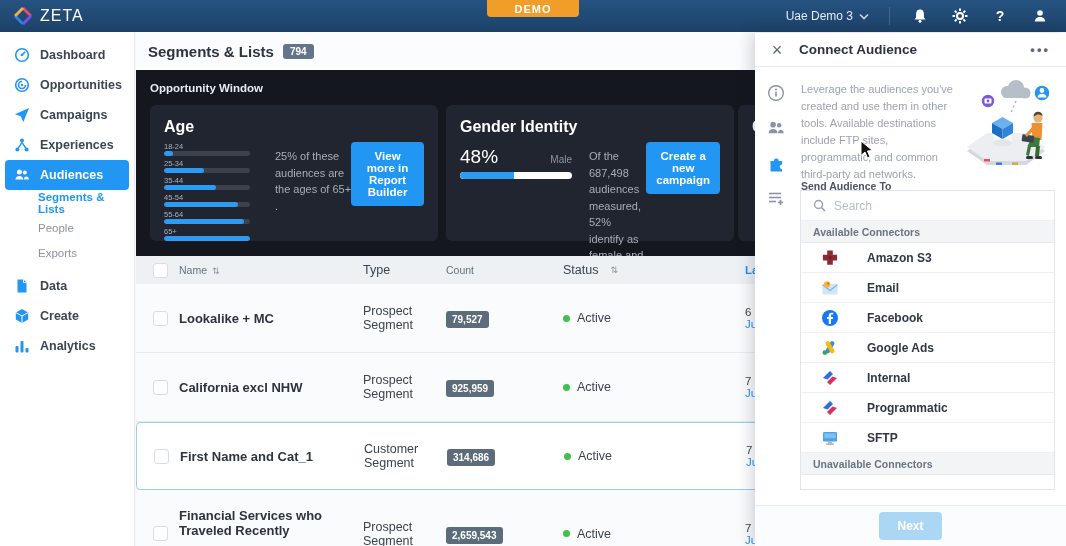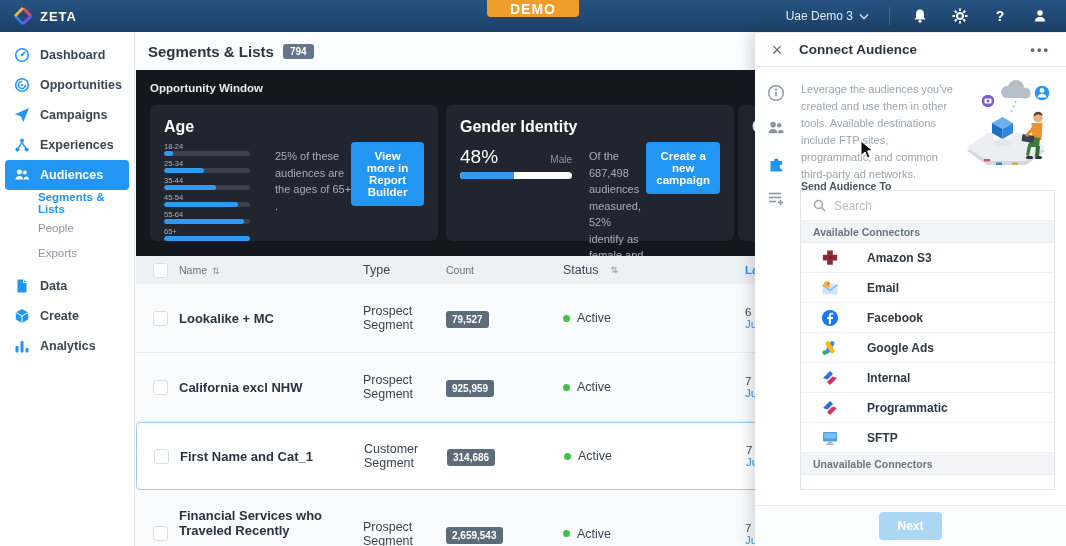--- a/index.html
+++ b/index.html
@@ -4,23 +4,23 @@
 <style>
   *{margin:0;padding:0;box-sizing:border-box}
   html,body{background:#e9ebee}
   .app{position:relative;width:1066px;height:546px;background:#f7f8fa;overflow:hidden;
        font-family:"Liberation Sans","DejaVu Sans",sans-serif;}
 
   
   .topbar{position:absolute;top:0;left:0;right:0;height:32px;z-index:6;
           background:linear-gradient(180deg,#265381,#1c4168);display:flex;align-items:center;}
   .brand{display:flex;align-items:center;gap:7px;padding-left:13px}
-  .brand-name{color:#fff;font-weight:bold;font-size:13px;letter-spacing:1px}
+  .brand-name{color:#fff;font-weight:normal;font-size:16px;letter-spacing:1px}
   .demo-ribbon{position:absolute;left:487px;top:0;width:92px;height:17px;background:#f09e29;
-               border-radius:0 0 4px 4px;color:#fff;font-size:14px;font-weight:bold;
+               border-radius:0 0 4px 4px;color:#fff;font-size:11px;font-weight:bold;
                display:flex;align-items:center;justify-content:center;letter-spacing:1px;border:none;cursor:pointer}
   .topbar-right{margin-left:auto;display:flex;align-items:center;gap:20px;padding-right:16px}
   .env-switcher{display:flex;align-items:center;gap:6px;color:#e3ebf4;font-size:12px;cursor:pointer}
   .topbar-divider{width:1px;height:18px;background:#43688e}
   .tb-icon{display:flex;align-items:center;justify-content:center;width:20px;height:20px;cursor:pointer}
   .help-glyph{color:#fff;font-size:14px;font-weight:bold}
 
   
   .sidebar{position:absolute;top:32px;left:0;width:135px;bottom:0;background:#fff;
            border-right:1px solid #e7eaee;z-index:2;padding-top:8px}

